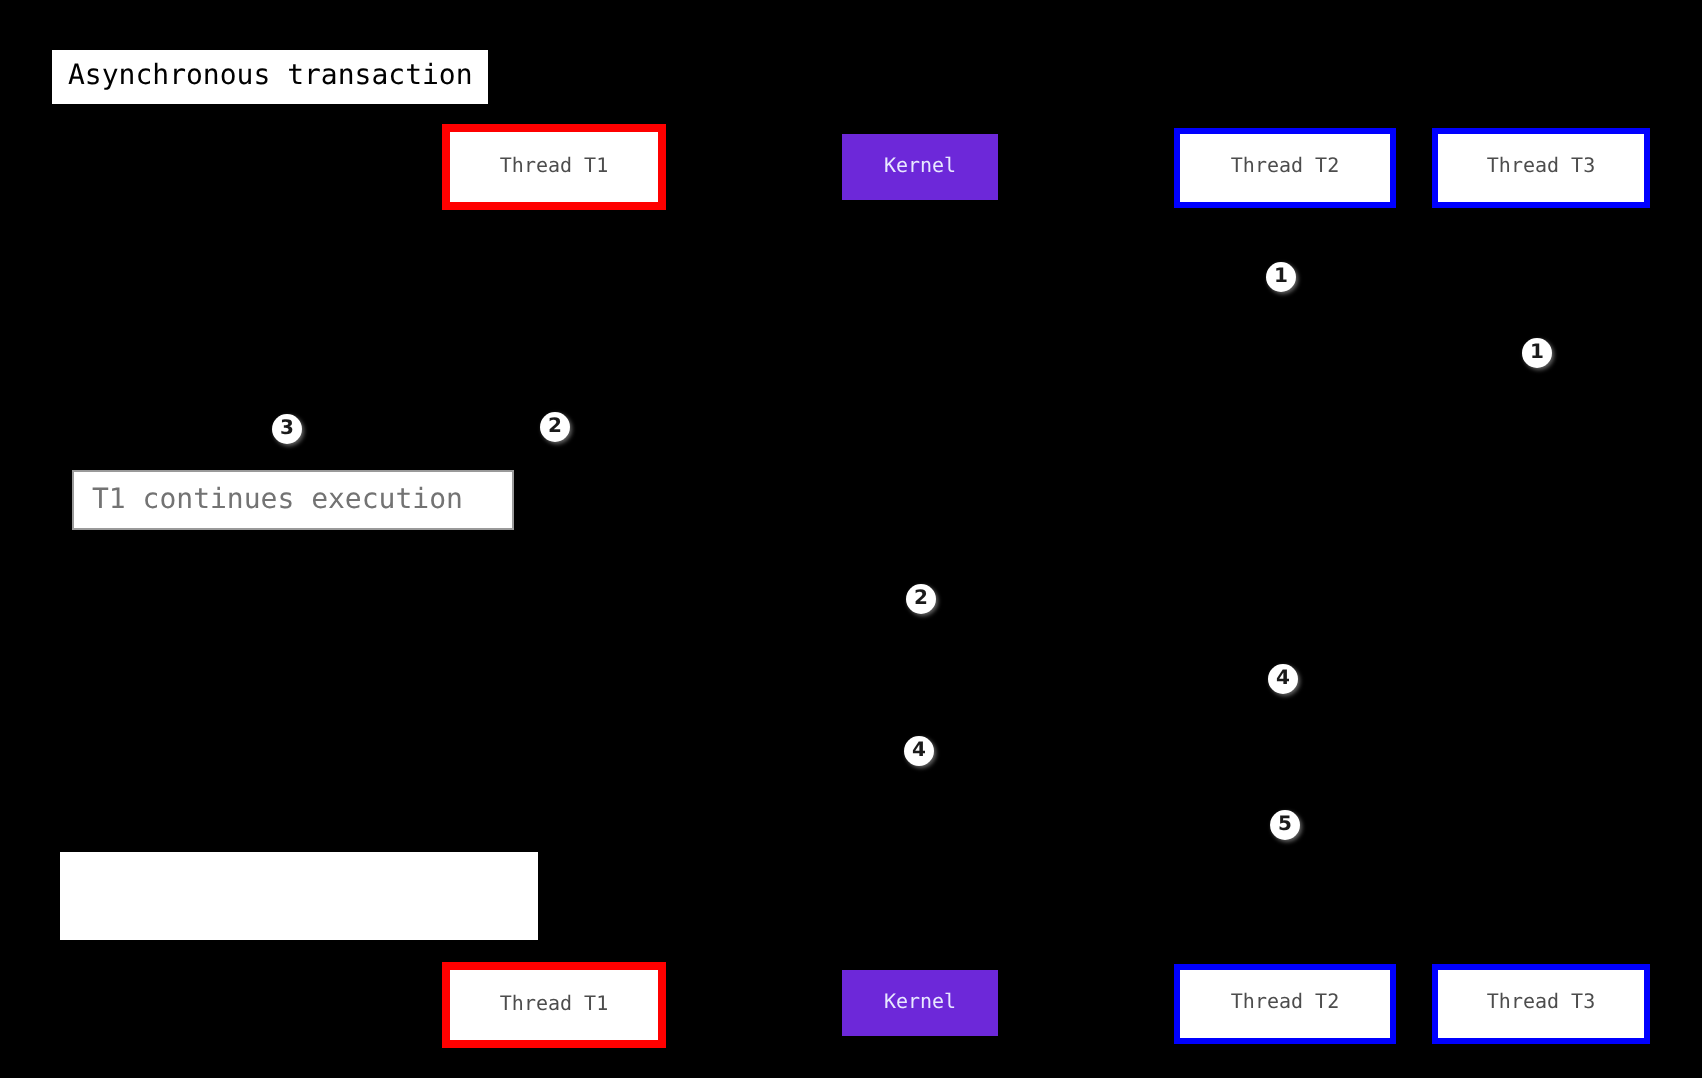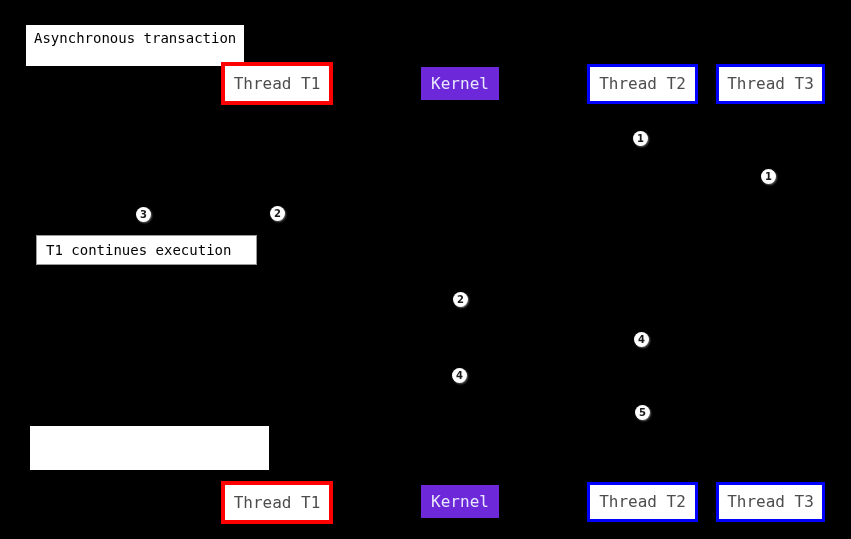--- a/index.html
+++ b/index.html
@@ -19,35 +19,35 @@
 
   
   .title-box {
     position: absolute;
     background: #ffffff;
     color: #000000;
     font-family: "DejaVu Sans Mono", "Liberation Mono", monospace;
     font-size: 14px;
     line-height: 1;
     letter-spacing: 0px;
-    padding: 6px 8px 21px 8px;
+    padding: 6px 8px 7px 8px;
     white-space: pre;
     box-sizing: border-box;
   }
 
   
   .lifeline-box {
     position: absolute;
     box-sizing: border-box;
     display: flex;
     align-items: center;
     justify-content: center;
     white-space: pre;
     font-family: "DejaVu Sans Mono", "Liberation Mono", monospace;
-    font-size: 16px;
+    font-size: 10px;
     line-height: 1;
   }
   .lifeline-box.red-outline {
     background: #ffffff;
     border: 4px solid #ff0000;
     color: #4d4d4d;
   }
   .lifeline-box.blue-outline {
     background: #ffffff;
     border: 3px solid #0000ff;
@@ -67,21 +67,21 @@
     height: 4px;
     background: #000000;
   }
 
   
   .note-box {
     position: absolute;
     box-sizing: border-box;
     background: #ffffff;
     border: 1px solid #9a9a9a;
-    color: #000000;
+    color: #737373;
     font-family: "DejaVu Sans Mono", "Liberation Mono", monospace;
     font-size: 14px;
     line-height: 1;
     display: flex;
     align-items: center;
     padding-left: 9px;
     white-space: pre;
   }
   .note-box.blank {
     border: 0;

